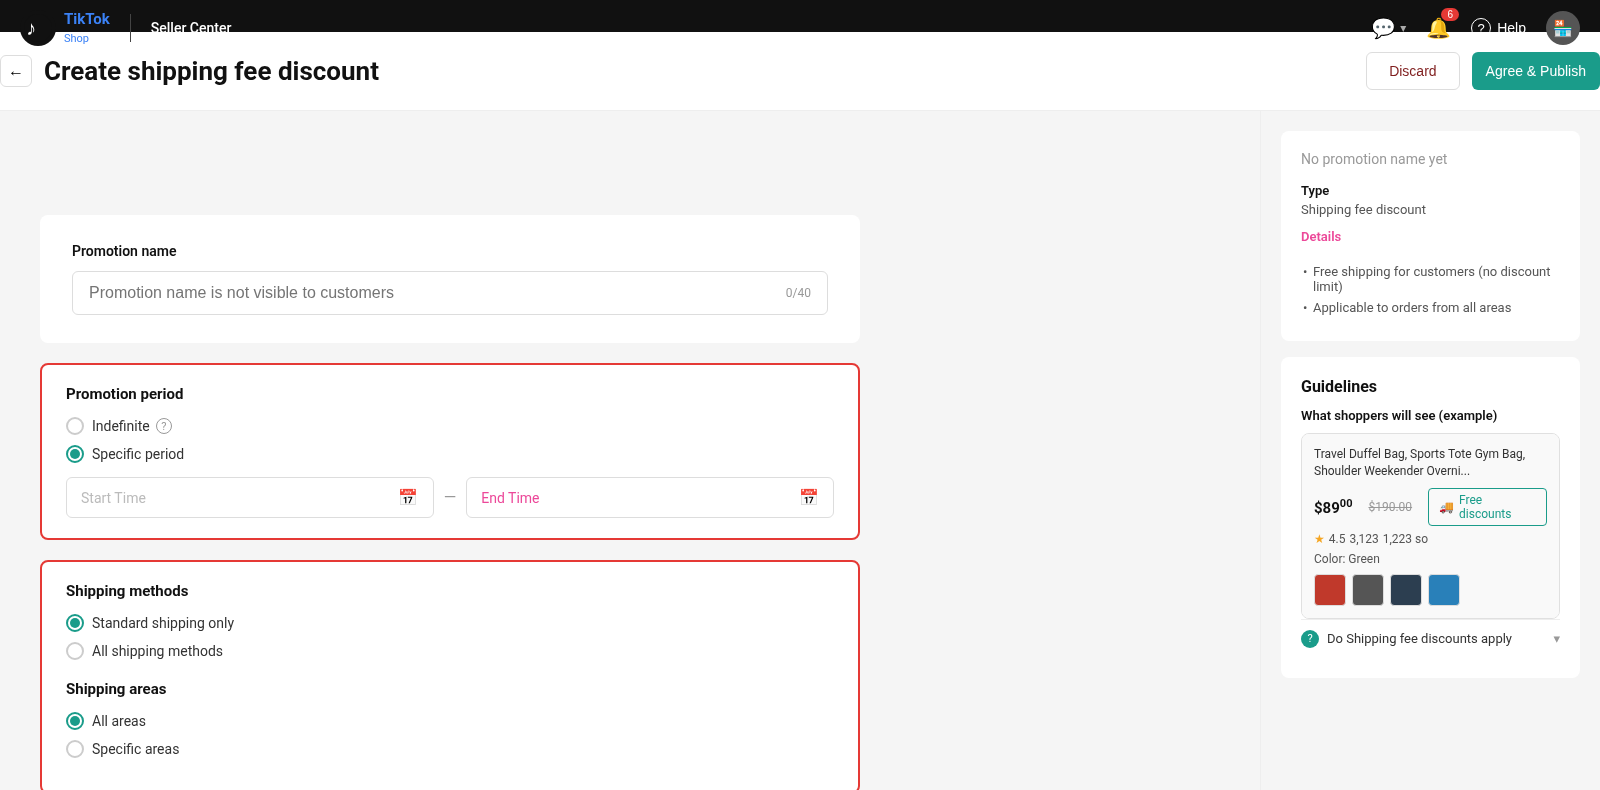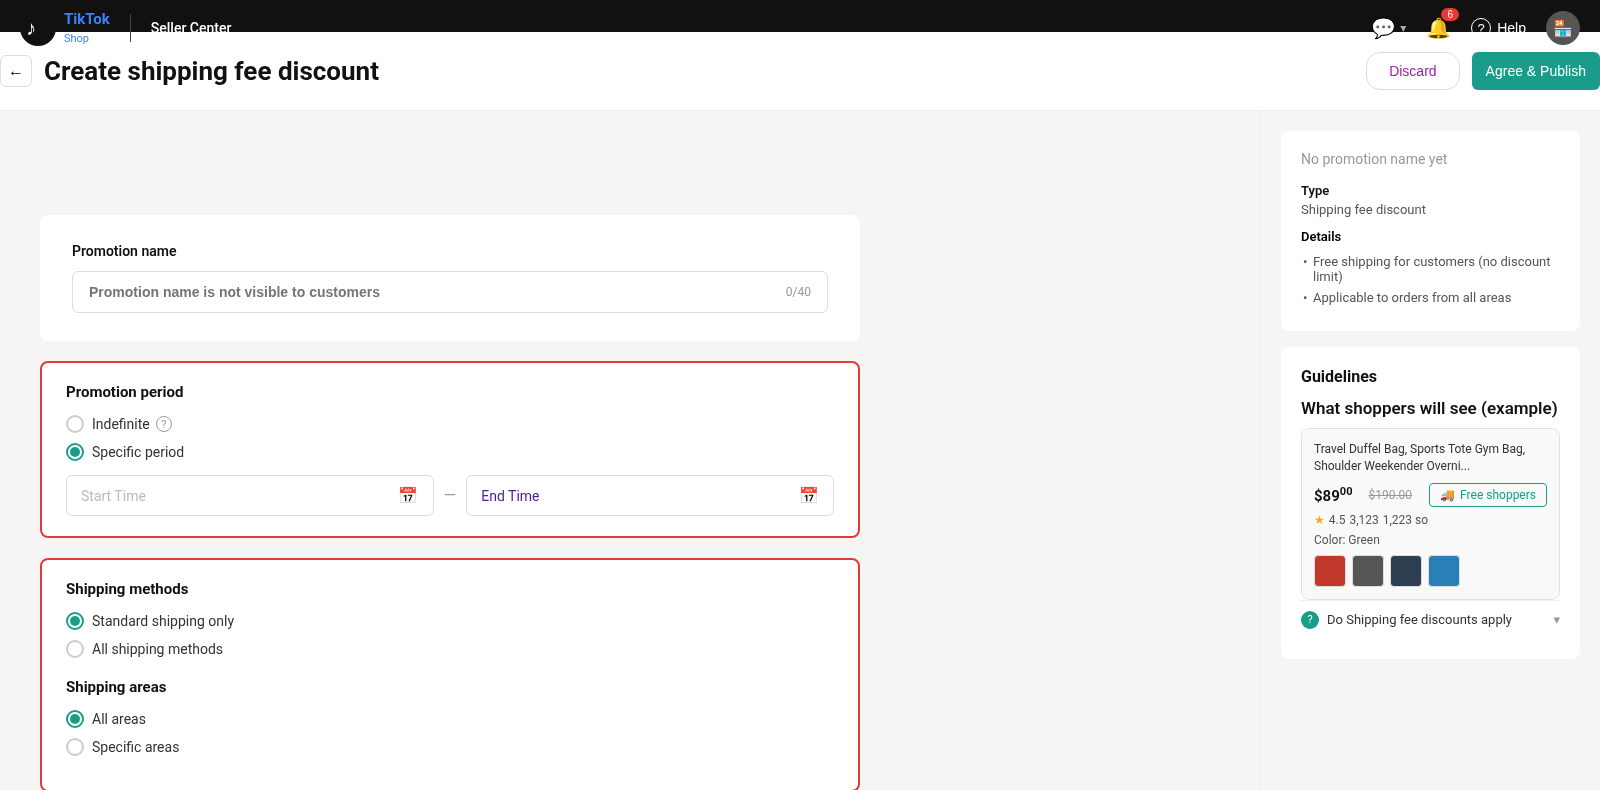--- a/index.html
+++ b/index.html
@@ -137,24 +137,24 @@
       color: #111;
     }
     .page-header-actions {
       display: flex;
       gap: 12px;
     }
     .discard-btn {
       padding: 10px 22px;
       border: 1px solid #ddd;
       background: #fff;
-      border-radius: 14px;
-      cursor: pointer;
-      font-size: 14px;
-      color: #a21caf;
+      border-radius: 6px;
+      cursor: pointer;
+      font-size: 14px;
+      color: #7f1d1d;
     }
     .publish-btn {
       padding: 10px 14px;
       background: #1a9c8a;
       color: #fff;
       border: none;
       border-radius: 6px;
       cursor: pointer;
       font-size: 14px;
       font-weight: 500;
@@ -189,24 +189,23 @@
       color: #999;
       background: #fff;
       display: flex;
       align-items: center;
       justify-content: space-between;
     }
     .text-input input {
       border: none;
       outline: none;
       width: 100%;
-      font-size: 14px;
+      font-size: 16px;
       color: #737373;
       background: transparent;
-      font-weight: bold;
     }
     .char-count {
       font-size: 12px;
       color: #999;
     }
 
     
     .period-section {
       border: 2px solid #e53935;
       border-radius: 8px;
@@ -349,22 +348,22 @@
       margin-bottom: 4px;
     }
     .summary-value {
       font-size: 13px;
       color: #555;
       margin-bottom: 12px;
     }
     .summary-details-label {
       font-size: 13px;
       font-weight: 600;
-      color: #000000;
-      margin-bottom: 10px;
+      color: #ec4899;
+      margin-bottom: 20px;
     }
     .summary-bullet {
       font-size: 13px;
       color: #555;
       margin-left: 12px;
       margin-bottom: 6px;
       position: relative;
     }
     .summary-bullet::before {
       content: '•';
@@ -377,21 +376,21 @@
       border-radius: 8px;
       padding: 20px;
     }
     .guidelines-title {
       font-size: 16px;
       font-weight: 700;
       color: #111;
       margin-bottom: 12px;
     }
     .guidelines-subtitle {
-      font-size: 17px;
+      font-size: 13px;
       font-weight: 600;
       color: #111;
       margin-bottom: 10px;
     }
 
     
     .product-preview {
       border: 1px solid #e0e0e0;
       border-radius: 8px;
       overflow: hidden;
@@ -563,21 +562,21 @@
             <span class="radio-label">Specific period</span>
           </label>
         </div>
         <div class="time-pickers">
           <div class="time-picker-input">
             <span style="color:#bbb;">Start Time</span>
             <span class="cal-icon">📅</span>
           </div>
           <span class="time-dash">—</span>
           <div class="time-picker-input">
-            <span style="color:#4c1d95;">End Time</span>
+            <span style="color:#ec4899;">End Time</span>
             <span class="cal-icon">📅</span>
           </div>
         </div>
       </div>
 
       <div class="shipping-section">
 
         <div class="shipping-sub-section">
           <div class="section-title">Shipping methods</div>
           <div class="radio-group">
@@ -628,21 +627,21 @@
       <div class="product-preview">
         <div class="product-preview-inner">
           <div class="product-name">Travel Duffel Bag, Sports Tote Gym Bag, Shoulder Weekender Overni...</div>
           <div class="product-price-row">
             <span class="product-price">
               <span>$89</span><sup>00</sup>
             </span>
             <span class="product-old-price">$190.00</span>
             <div class="free-shipping-badge">
               <span>🚚</span>
-              <span>Free shoppers</span>
+              <span>Free discounts</span>
             </div>
           </div>
           <div class="product-rating-row">
             <span class="star-icon">★</span>
             <span>4.5</span>
             <span>3,123</span>
             <span>1,223 so</span>
           </div>
           <div class="product-color">Color: Green</div>
           <div class="product-swatches">

